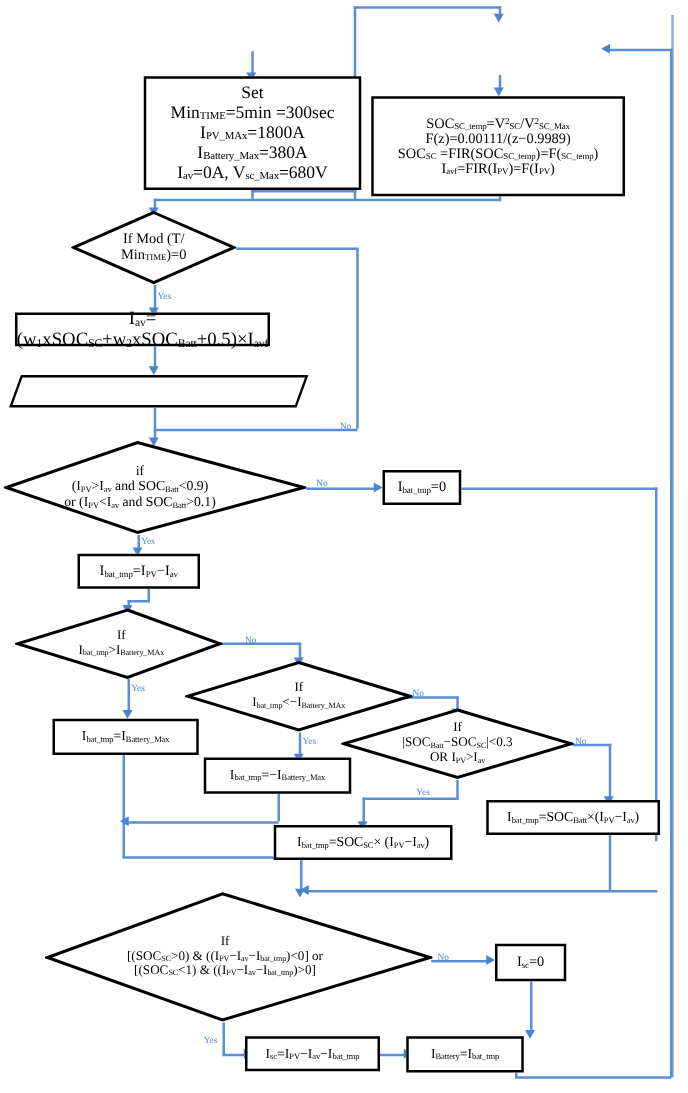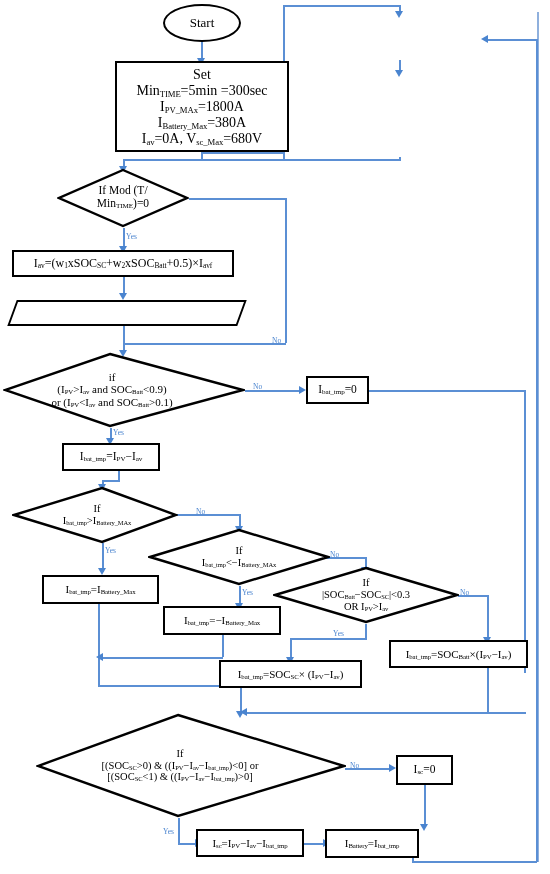--- a/index.html
+++ b/index.html
@@ -144,38 +144,38 @@
 
   <div class="ln h" style="left:304px;top:843px;width:22px;"></div>
   <div class="arw ar" style="left:323px;top:839px;"></div>
 
   <div class="ln v" style="left:412px;top:858px;height:4px;"></div>
   <div class="ln h" style="left:412px;top:861px;width:125px;"></div>
   <div class="ln v" style="left:536px;top:39px;height:823px;"></div>
   <div class="ln h" style="left:487px;top:39px;width:50px;"></div>
   <div class="arw al" style="left:481px;top:35px;"></div>
 
-  <div class="node term" style="left:163px;top:4px;width:78px;height:38px;font-size:13px;">
-    <span class="txt">Start</span>
-  </div>
 
   <div class="node proc" style="left:115px;top:61px;width:174px;height:91px;font-size:14px;">
     <span class="txt">Set<br>Min<sub>TIME</sub>=5min =300sec<br>I<sub>PV_MAx</sub>=1800A<br>I<sub>Battery_Max</sub>=380A<br>I<sub>av</sub>=0A,  V<sub>sc_Max</sub>=680V</span>
   </div>
 
 
+  <div class="node proc" style="left:297px;top:77px;width:203px;height:80px;font-size:11.5px;">
+    <span class="txt">SOC<sub>SC_temp</sub>=V<sup>2</sup><sub>SC</sub>/V<sup>2</sup><sub>SC_Max</sub><br>F(z)=0.00111/(z−0.9989)<br>SOC<sub>SC</sub> =FIR(SOC<sub>SC_temp</sub>)=F(<sub>SC_temp</sub>)<br>I<sub>avf</sub>=FIR(I<sub>PV</sub>)=F(I<sub>PV</sub>)</span>
+  </div>
 
   <div class="node dia" style="left:57px;top:168px;width:132px;height:60px;font-size:11.5px;">
     <svg width="132" height="60" viewBox="0 0 132 60">
       <polygon points="66,2 130,30 66,58 2,30" fill="#fff" stroke="#000" stroke-width="2.4"></polygon>
     </svg>
     <span class="txt">If Mod (T/<br>Min<sub>TIME</sub>)=0</span>
   </div>
 
-  <div class="node proc" style="left:12px;top:250px;width:222px;height:27px;font-size:12px;">
+  <div class="node proc" style="left:12px;top:250px;width:204px;height:27px;font-size:15px;">
     <span class="txt">I<sub>av</sub>=(w<sub>1</sub>xSOC<sub>SC</sub>+w<sub>2</sub>xSOC<sub>Batt</sub>+0.5)×I<sub>avf</sub></span>
   </div>
 
   <div class="node para" style="left:12px;top:300px;width:230px;height:26px;font-size:11.5px;">
     <span class="inner"></span>
   </div>
 
   <div class="node dia" style="left:3px;top:352px;width:242px;height:76px;font-size:11px;">
     <svg width="242" height="76" viewBox="0 0 242 76">
       <polygon points="107,2 240,38 107,74 2,38" fill="#fff" stroke="#000" stroke-width="2.4"></polygon>

